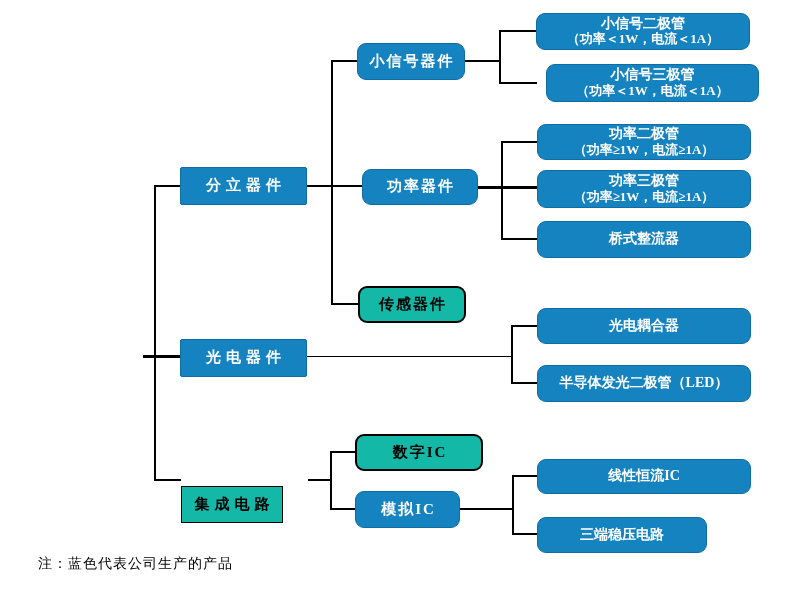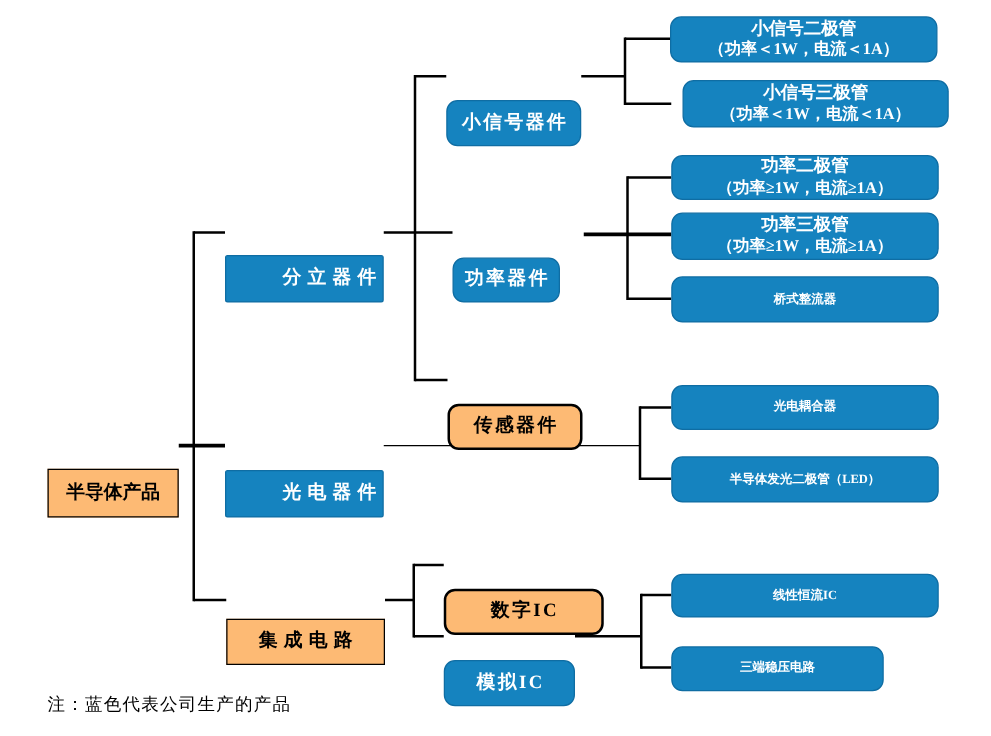--- a/index.html
+++ b/index.html
@@ -7,26 +7,26 @@
     position:relative; width:793px; height:589px; background:#ffffff;
     font-family:"Liberation Serif","DejaVu Serif",serif;
     overflow:hidden;
   }
   .node {
     position:absolute; box-sizing:border-box;
     display:flex; flex-direction:column; align-items:center; justify-content:center;
     text-align:center; font-weight:bold; line-height:1.15;
   }
   .blue { background:var(--blue,#1583BF); color:#ffffff; border:1px solid #0f6da3; }
-  .white { background:#fdba74; color:#000000; border:2px solid #000000; }
-  .sq  { border-radius:2px;align-items:flex-end; }
+  .white { background:#14b8a6; color:#000000; border:2px solid #000000; }
+  .sq  { border-radius:2px; }
   .sq0 { border-radius:0; }
   .rd  { border-radius:9px; }
-  .fs15 { font-size:15px;margin-top:37px; }
-  .fs14 { font-size:10px;text-align:center; }
+  .fs15 { font-size:15px; }
+  .fs14 { font-size:14px;text-align:center; }
   .sp4 { letter-spacing:5px; text-indent:5px; }
   .sp2 { letter-spacing:2px; text-indent:2px; }
   .two .l1 { font-size:14px; display:block; }
   .two .l2 { font-size:13px; display:block; }
   .hline, .vline { position:absolute; background:#000000; }
   .note {
     position:absolute; left:38px; top:555px;
     font-size:14px; color:#000000; letter-spacing:1px;
   }
 </style>
@@ -63,38 +63,35 @@
   <div class="hline" style="left:308px;top:479px;width:23px;height:2px"></div>
   <div class="vline" style="left:330px;top:451px;width:2px;height:59px"></div>
   <div class="hline" style="left:331px;top:451px;width:24px;height:2px"></div>
   <div class="hline" style="left:331px;top:508px;width:24px;height:2px"></div>
 
   <div class="hline" style="left:460px;top:508px;width:53px;height:2px"></div>
   <div class="vline" style="left:512px;top:475px;width:2px;height:60px"></div>
   <div class="hline" style="left:513px;top:475px;width:24px;height:2px"></div>
   <div class="hline" style="left:513px;top:533px;width:24px;height:2px"></div>
 
-  <div class="node white sq0 fs15" style="left:38px;top:338px;width:105px;height:39px;border-width:1.5px">
-    <span>半导体产品</span>
-  </div>
 
   <div class="node blue sq fs15 sp4" style="left:180px;top:167px;width:127px;height:38px">
     <span>分立器件</span>
   </div>
   <div class="node blue sq fs15 sp4" style="left:180px;top:339px;width:127px;height:38px">
     <span>光电器件</span>
   </div>
-  <div class="node white sq0 fs15 sp4" style="left:181px;top:458px;width:127px;height:37px;border-width:1.5px">
+  <div class="node white sq0 fs15 sp4" style="left:181px;top:486px;width:102px;height:37px;border-width:1.5px">
     <span>集成电路</span>
   </div>
 
   <div class="node blue rd fs15 sp2" style="left:357px;top:43px;width:108px;height:37px">
     <span>小信号器件</span>
   </div>
-  <div class="node blue rd fs15 sp2" style="left:362px;top:169px;width:86px;height:36px">
+  <div class="node blue rd fs15 sp2" style="left:362px;top:169px;width:116px;height:36px">
     <span>功率器件</span>
   </div>
   <div class="node white rd fs15 sp2" style="left:358px;top:286px;width:108px;height:37px">
     <span>传感器件</span>
   </div>
   <div class="node white rd fs15 sp2" style="left:355px;top:434px;width:128px;height:37px">
     <span>数字IC</span>
   </div>
   <div class="node blue rd fs15 sp2" style="left:355px;top:491px;width:105px;height:37px">
     <span>模拟IC</span>

